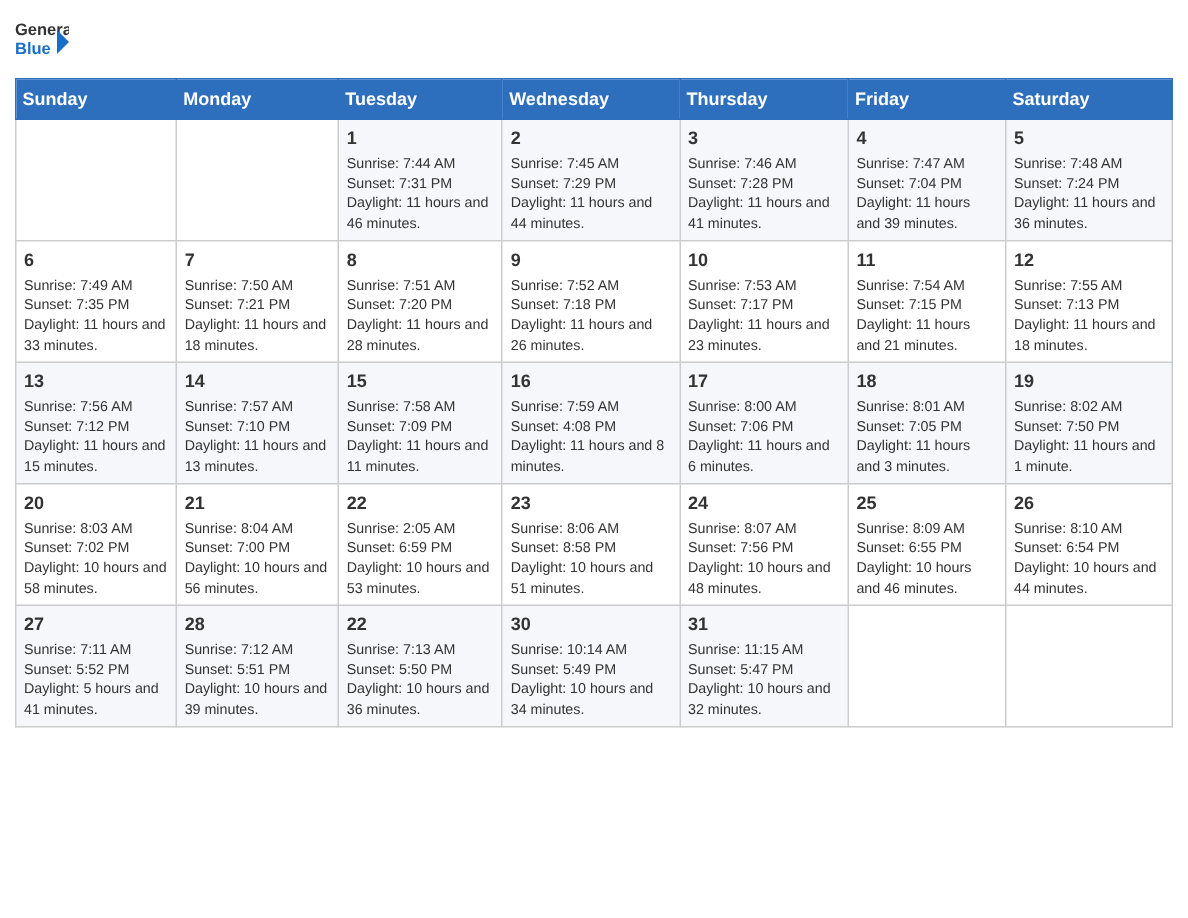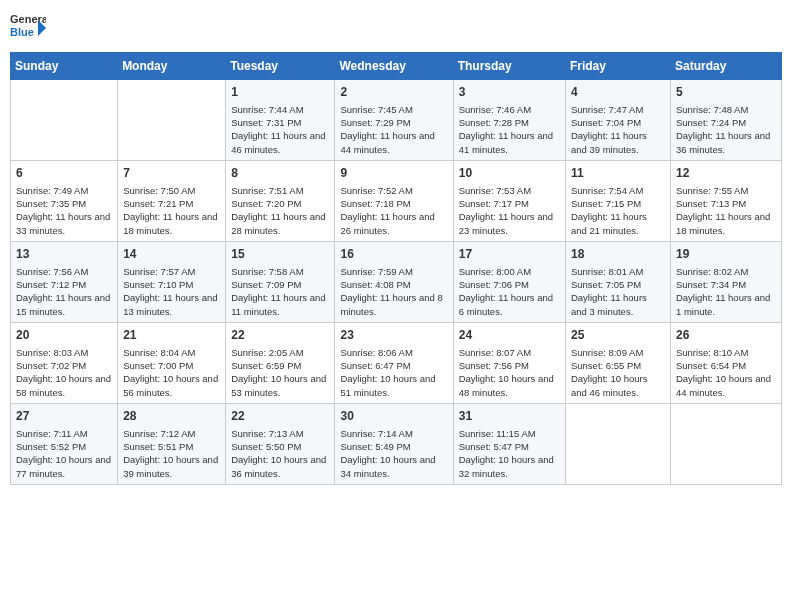--- a/index.html
+++ b/index.html
@@ -218,21 +218,21 @@
         </td>
         <td>
           <span class="day-num">18</span>
           <div>Sunrise: 8:01 AM</div>
           <div>Sunset: 7:05 PM</div>
           <div>Daylight: 11 hours and 3 minutes.</div>
         </td>
         <td>
           <span class="day-num">19</span>
           <div>Sunrise: 8:02 AM</div>
-          <div>Sunset: 7:34 PM</div>
+          <div>Sunset: 7:50 PM</div>
           <div>Daylight: 11 hours and 1 minute.</div>
         </td>
       </tr>
       <tr>
         <td>
           <span class="day-num">20</span>
           <div>Sunrise: 8:03 AM</div>
           <div>Sunset: 7:02 PM</div>
           <div>Daylight: 10 hours and 58 minutes.</div>
         </td>
@@ -244,21 +244,21 @@
         </td>
         <td>
           <span class="day-num">22</span>
           <div>Sunrise: 2:05 AM</div>
           <div>Sunset: 6:59 PM</div>
           <div>Daylight: 10 hours and 53 minutes.</div>
         </td>
         <td>
           <span class="day-num">23</span>
           <div>Sunrise: 8:06 AM</div>
-          <div>Sunset: 6:47 PM</div>
+          <div>Sunset: 8:58 PM</div>
           <div>Daylight: 10 hours and 51 minutes.</div>
         </td>
         <td>
           <span class="day-num">24</span>
           <div>Sunrise: 8:07 AM</div>
           <div>Sunset: 7:56 PM</div>
           <div>Daylight: 10 hours and 48 minutes.</div>
         </td>
         <td>
           <span class="day-num">25</span>
@@ -271,37 +271,37 @@
           <div>Sunrise: 8:10 AM</div>
           <div>Sunset: 6:54 PM</div>
           <div>Daylight: 10 hours and 44 minutes.</div>
         </td>
       </tr>
       <tr>
         <td>
           <span class="day-num">27</span>
           <div>Sunrise: 7:11 AM</div>
           <div>Sunset: 5:52 PM</div>
-          <div>Daylight: 10 hours and 77 minutes.</div>
+          <div>Daylight: 5 hours and 41 minutes.</div>
         </td>
         <td>
           <span class="day-num">28</span>
           <div>Sunrise: 7:12 AM</div>
           <div>Sunset: 5:51 PM</div>
           <div>Daylight: 10 hours and 39 minutes.</div>
         </td>
         <td>
           <span class="day-num">22</span>
           <div>Sunrise: 7:13 AM</div>
           <div>Sunset: 5:50 PM</div>
           <div>Daylight: 10 hours and 36 minutes.</div>
         </td>
         <td>
           <span class="day-num">30</span>
-          <div>Sunrise: 7:14 AM</div>
+          <div>Sunrise: 10:14 AM</div>
           <div>Sunset: 5:49 PM</div>
           <div>Daylight: 10 hours and 34 minutes.</div>
         </td>
         <td>
           <span class="day-num">31</span>
           <div>Sunrise: 11:15 AM</div>
           <div>Sunset: 5:47 PM</div>
           <div>Daylight: 10 hours and 32 minutes.</div>
         </td>
         <td class="empty"></td>

